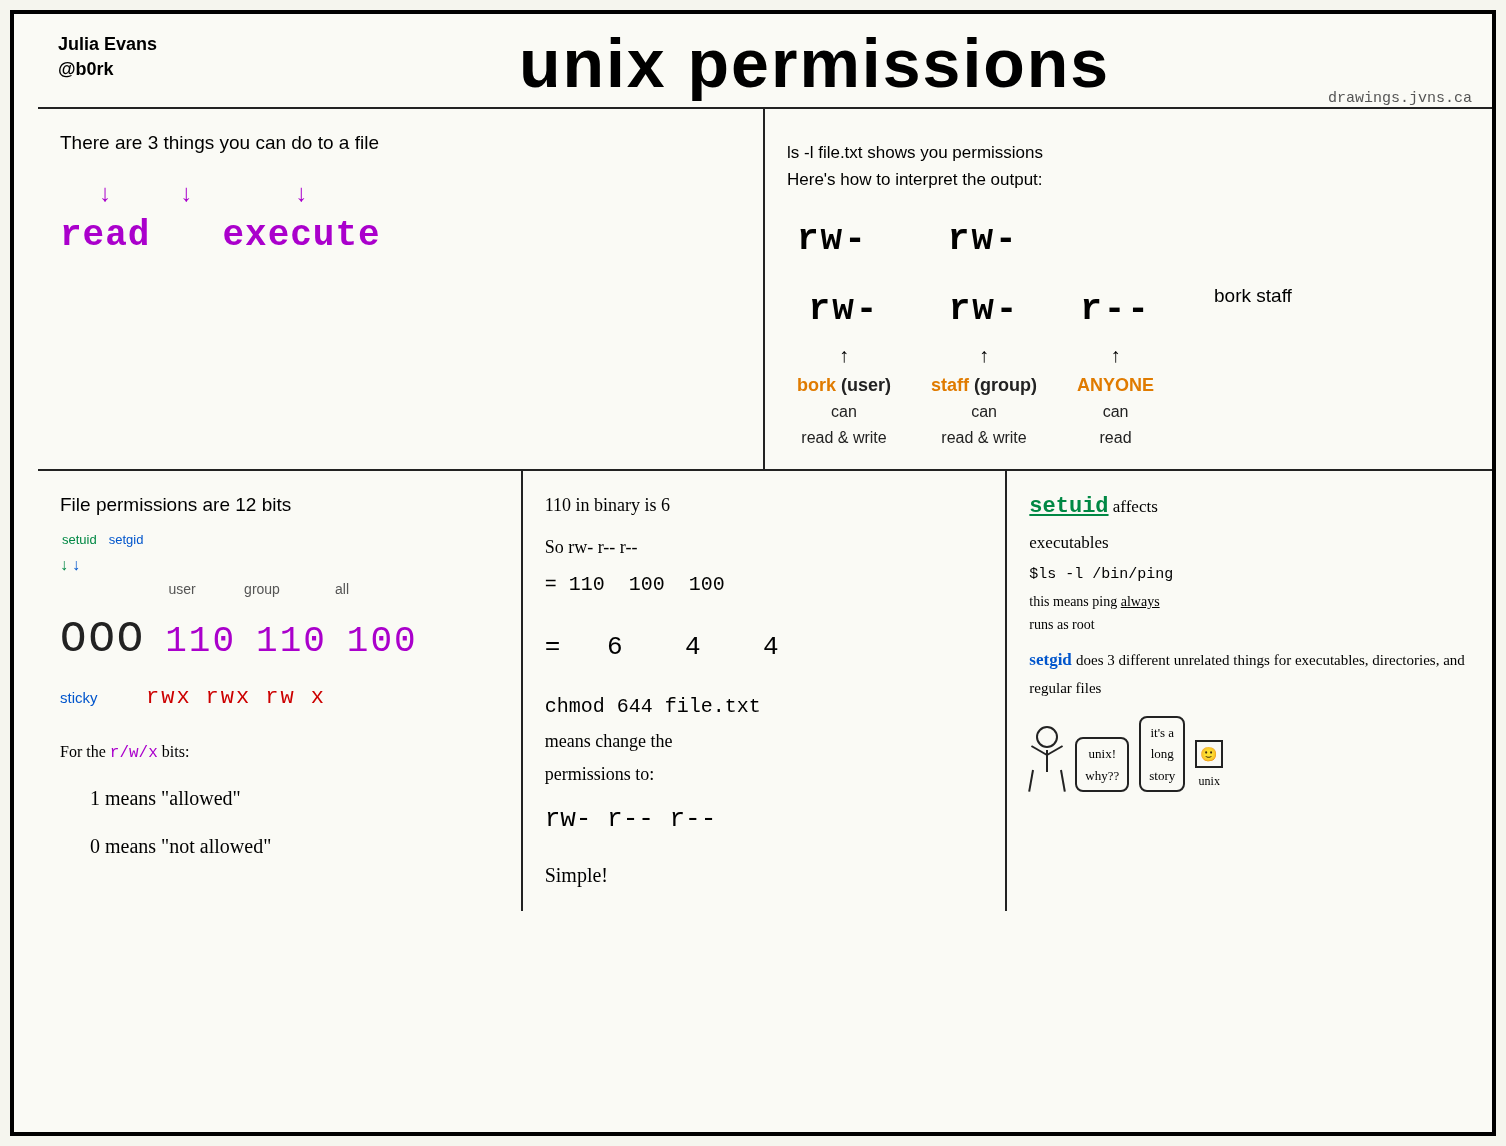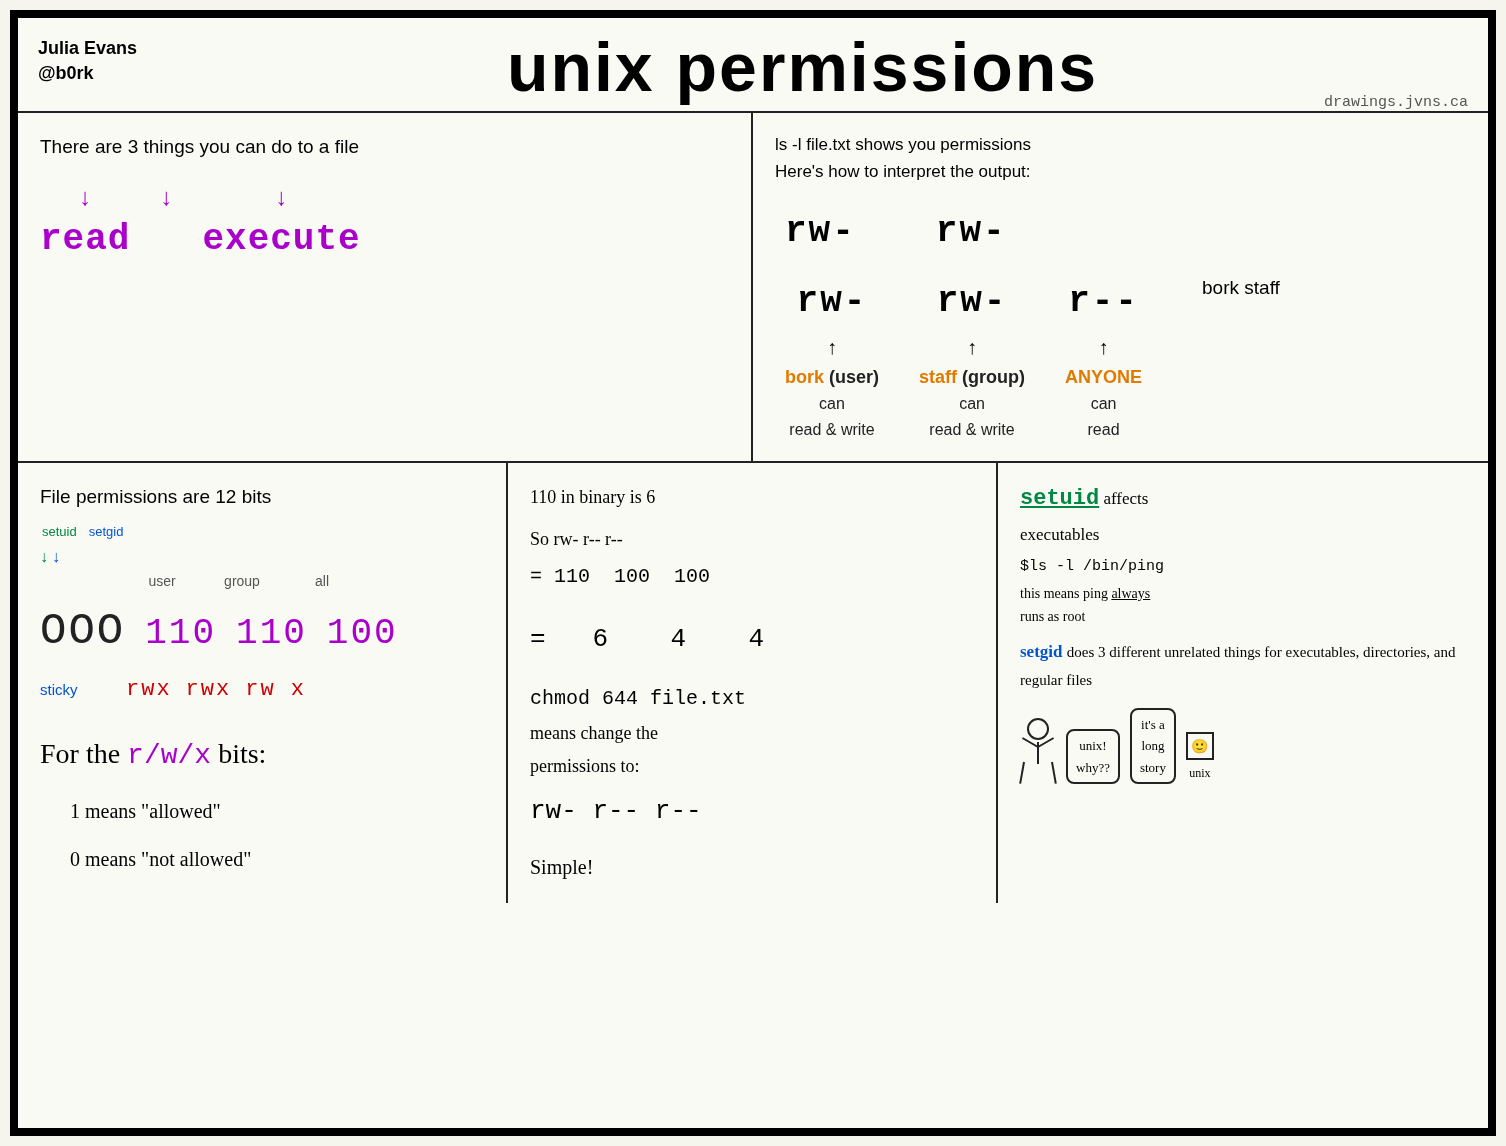--- a/index.html
+++ b/index.html
@@ -7,22 +7,23 @@
       background: #f5f5ee;
       font-family: 'Courier New', Courier, monospace;
       width: 1506px;
       min-height: 1146px;
       padding: 10px;
     }
     .page {
       background: #fafaf5;
       width: 1486px;
       min-height: 1126px;
-      border: 8px solid #000000;
+      border: 4px solid #000000;
       position: relative;
+      padding-left: 24px;
     }
     .header {
       display: flex;
       align-items: flex-start;
       padding: 10px 20px 5px 20px;
       position: relative;
     }
     .author-block {
       font-size: 18px;
       font-family: 'Comic Sans MS', cursive, sans-serif;
@@ -92,20 +93,21 @@
       font-size: 36px;
       font-family: 'Courier New', monospace;
       font-weight: bold;
       color: #aa00cc;
       letter-spacing: 1px;
     }
     
     .perm-top-right {
       font-size: 17px;
       line-height: 1.6;
+      margin-top: 12px;
     }
     .perm-row {
       display: flex;
       align-items: flex-end;
       gap: 80px;
       margin-top: 18px;
       margin-left: 10px;
     }
     .perm-col {
       display: flex;
@@ -128,21 +130,21 @@
     .cell-bits {
       font-size: 17px;
       line-height: 1.7;
     }
     .medium-mono {
       font-family: 'Courier New', monospace;
       font-size: 36px;
       letter-spacing: 2px;
     }
     .for-bits {
-      font-size: 28px;
+      font-size: 16px;
       margin-top: 22px;
       font-family: 'Comic Sans MS', cursive;
     }
     .for-bits-mono {
       color: #aa00cc;
       font-family: 'Courier New', monospace;
     }
     .allowed-row {
       font-size: 20px;
       margin-top: 14px;

